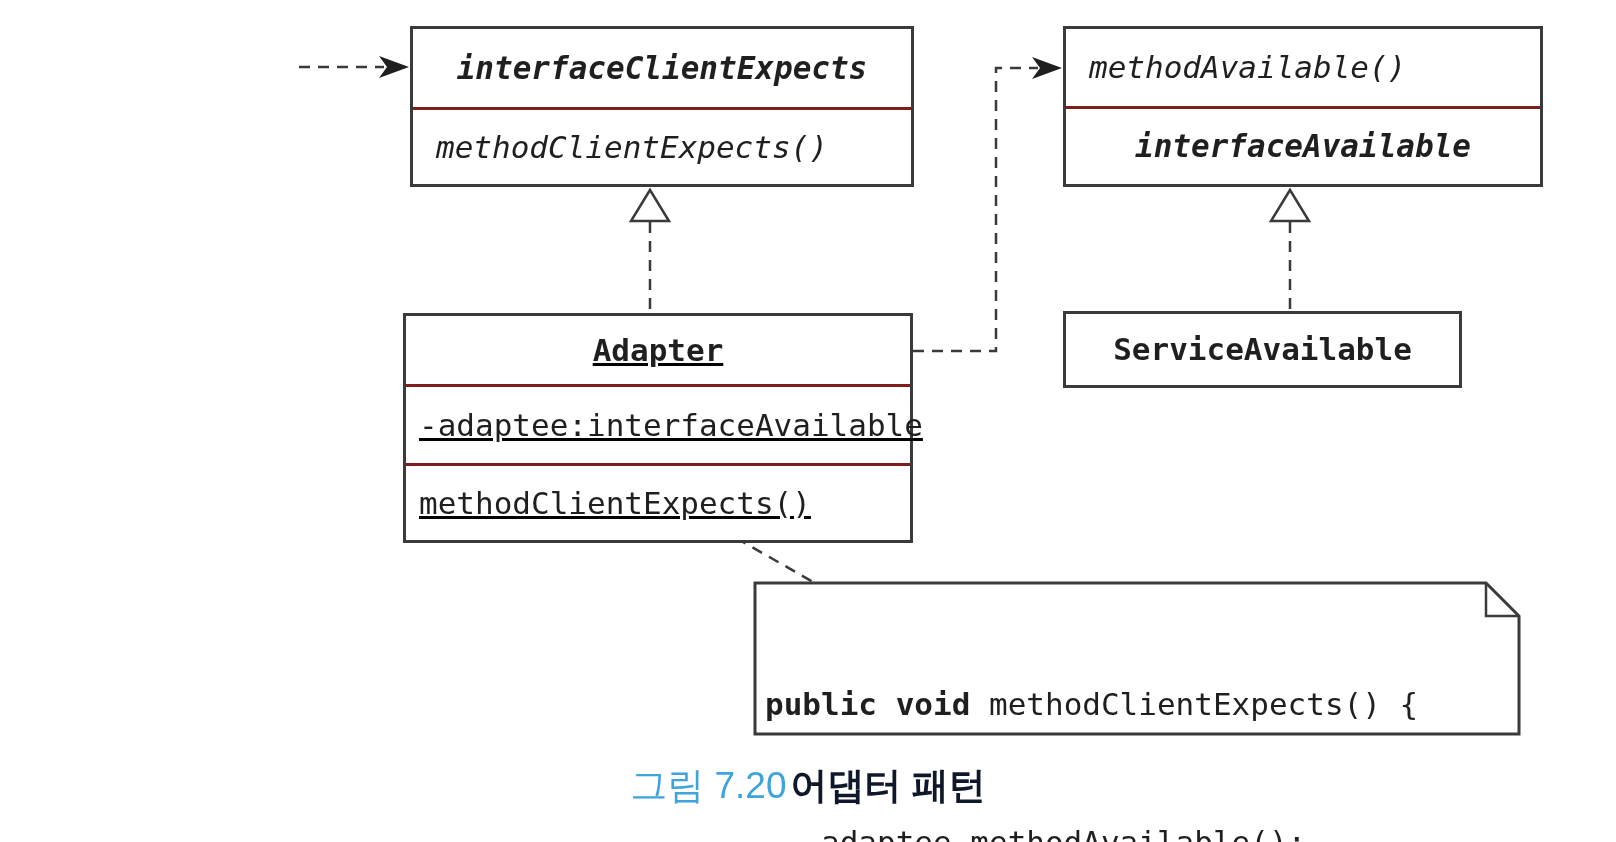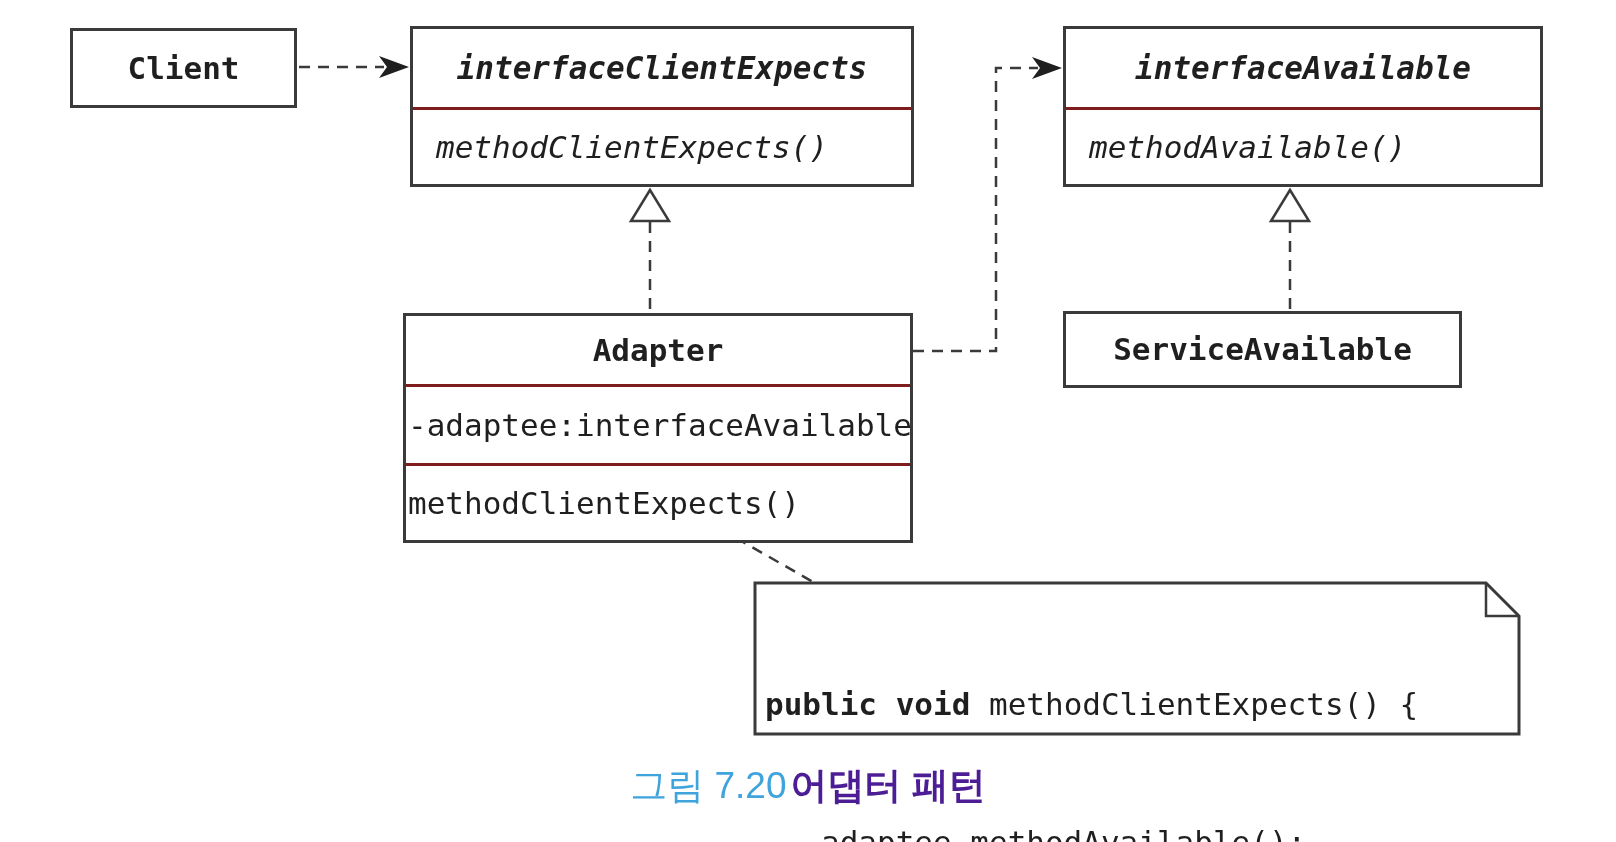--- a/index.html
+++ b/index.html
@@ -19,37 +19,37 @@
     position:absolute; background:#ffffff; border:3px solid #3a3a3a;
     box-sizing:border-box; display:flex; flex-direction:column;
   }
   .uml-row {
     display:flex; align-items:center; box-sizing:border-box;
     font-size:31px; color:#1f1f1f; line-height:1; white-space:nowrap;
   }
   .uml-row + .uml-row { border-top:3px solid #7f1d1d; }
   .uml-row.center { justify-content:center; }
   .uml-row.pad-lg { padding-left:23px; }
-  .uml-row.pad-sm { padding-left:2px; }
+  .uml-row.pad-sm { padding-left:13px; }
   .grow { flex:1 1 auto; }
   .bold { font-weight:bold; }
   .italic { font-style:italic; }
 
   .note-text {
     position:absolute; left:765px; top:589px;
     font-size:31px; line-height:46px; color:#1f1f1f; white-space:pre;
   }
 
   .caption {
     position:absolute; left:0; top:764px; width:1616px;
     display:flex; justify-content:center; align-items:baseline; gap:4px;
     font-family:"Liberation Sans", sans-serif; font-size:37px; line-height:1.2;
   }
   .caption-label { color:#3fa3dc; font-weight:500; }
-  .caption-title { color:#4c1d95; font-weight:700; }
+  .caption-title { color:#0f172a; font-weight:700; }
 </style>
 </head>
 <body>
 
 <div class="canvas">
 
   <svg class="layer" viewBox="0 0 1616 842" aria-hidden="true">
 
     <g>
       <line class="dash" x1="299" y1="67" x2="384" y2="67"></line>
@@ -72,35 +72,32 @@
     </g>
 
     <line class="dash" x1="703" y1="519" x2="820" y2="586"></line>
 
     <g>
       <polygon class="note-body" points="755,583 1486,583 1519,616 1519,734 755,734"></polygon>
       <polyline class="note-fold" points="1486,583 1486,616 1519,616"></polyline>
     </g>
   </svg>
 
-  <div class="uml-box" style="left:70px; top:28px; width:227px; height:80px;">
-    <div class="uml-row center grow bold">Client</div>
-  </div>
 
   <div class="uml-box" style="left:410px; top:26px; width:504px; height:161px;">
     <div class="uml-row center bold italic" style="height:78px;border-radius:28px;">interfaceClientExpects</div>
     <div class="uml-row pad-lg grow italic">methodClientExpects()</div>
   </div>
 
   <div class="uml-box" style="left:1063px; top:26px; width:480px; height:161px;">
+    <div class="uml-row pad-lg grow italic">methodAvailable()</div>
     <div class="uml-row center bold italic" style="height:78px;">interfaceAvailable</div>
-    <div class="uml-row pad-lg grow italic">methodAvailable()</div>
   </div>
 
-  <div class="uml-box" style="left:403px; top:313px; width:510px; height:230px;">
+  <div class="uml-box" style="left:403px; top:313px; width:510px; height:230px;text-decoration:underline;">
     <div class="uml-row center bold" style="height:68px;">Adapter</div>
     <div class="uml-row pad-sm" style="height:79px;">-adaptee:interfaceAvailable</div>
     <div class="uml-row pad-sm grow">methodClientExpects()</div>
   </div>
 
   <div class="uml-box" style="left:1063px; top:311px; width:399px; height:77px;">
     <div class="uml-row center grow bold">ServiceAvailable</div>
   </div>
 
   <div class="note-text">

